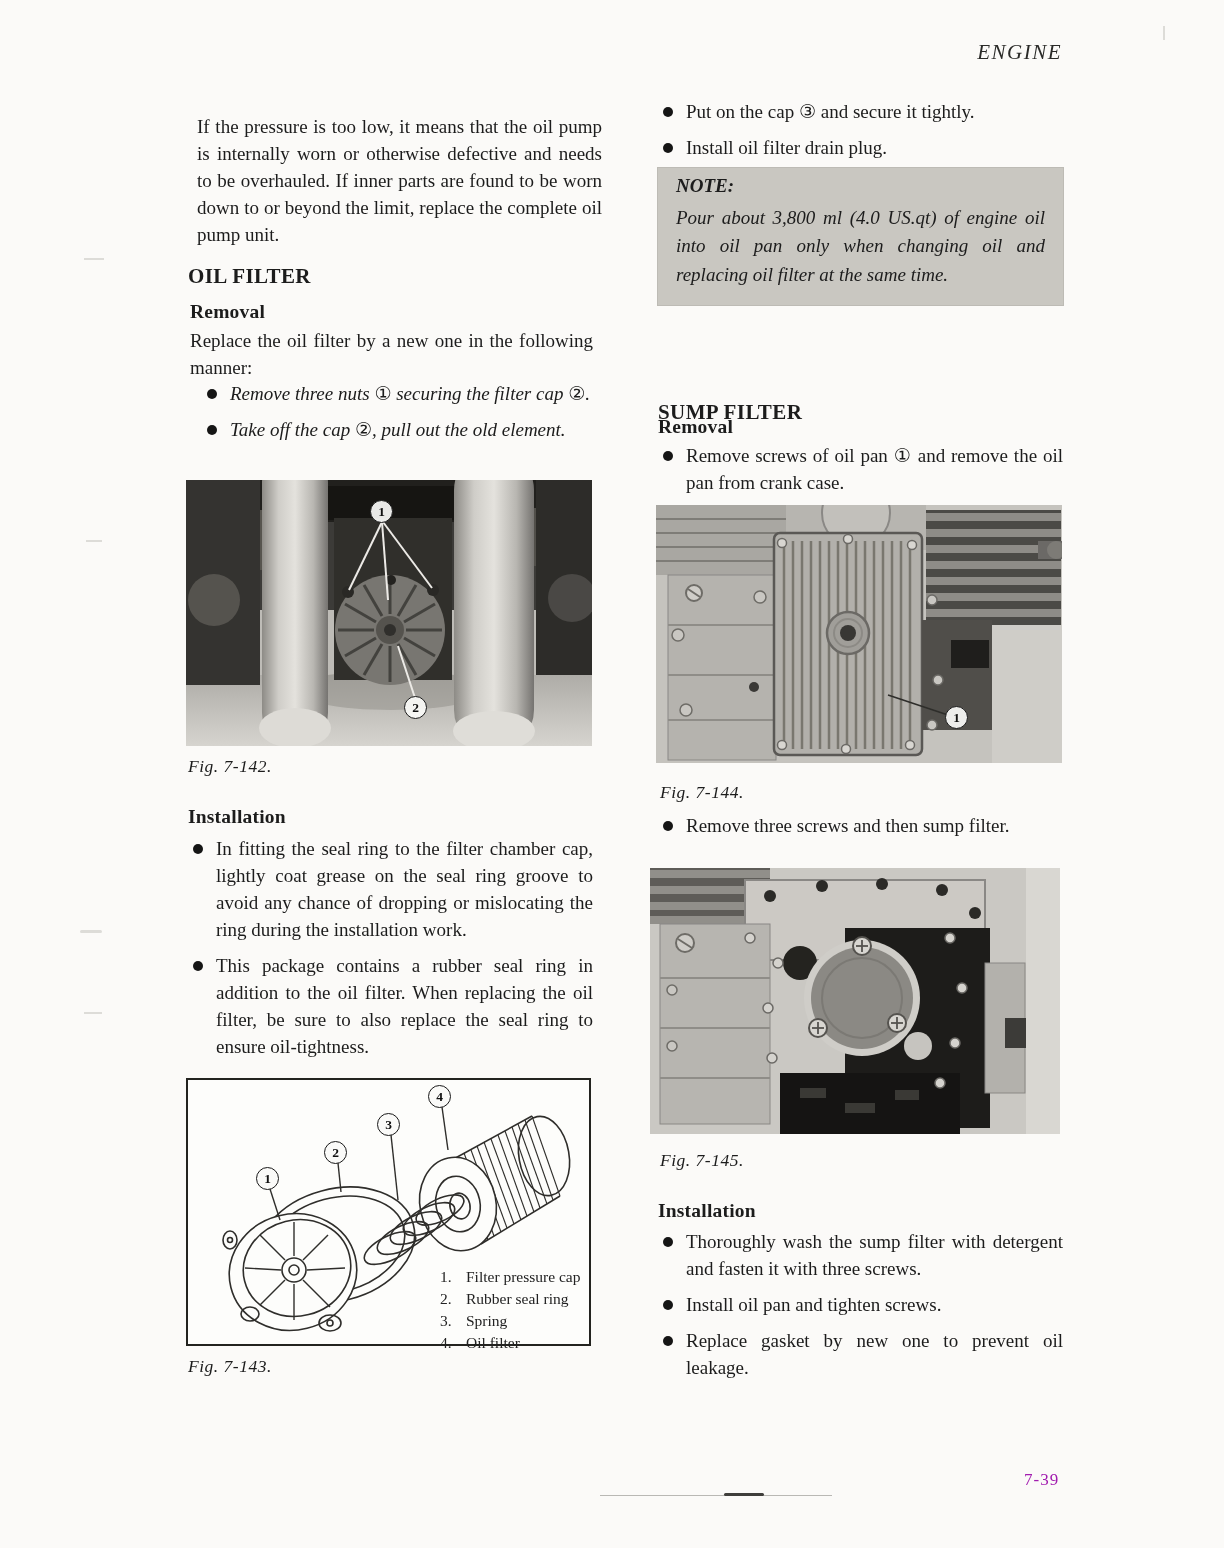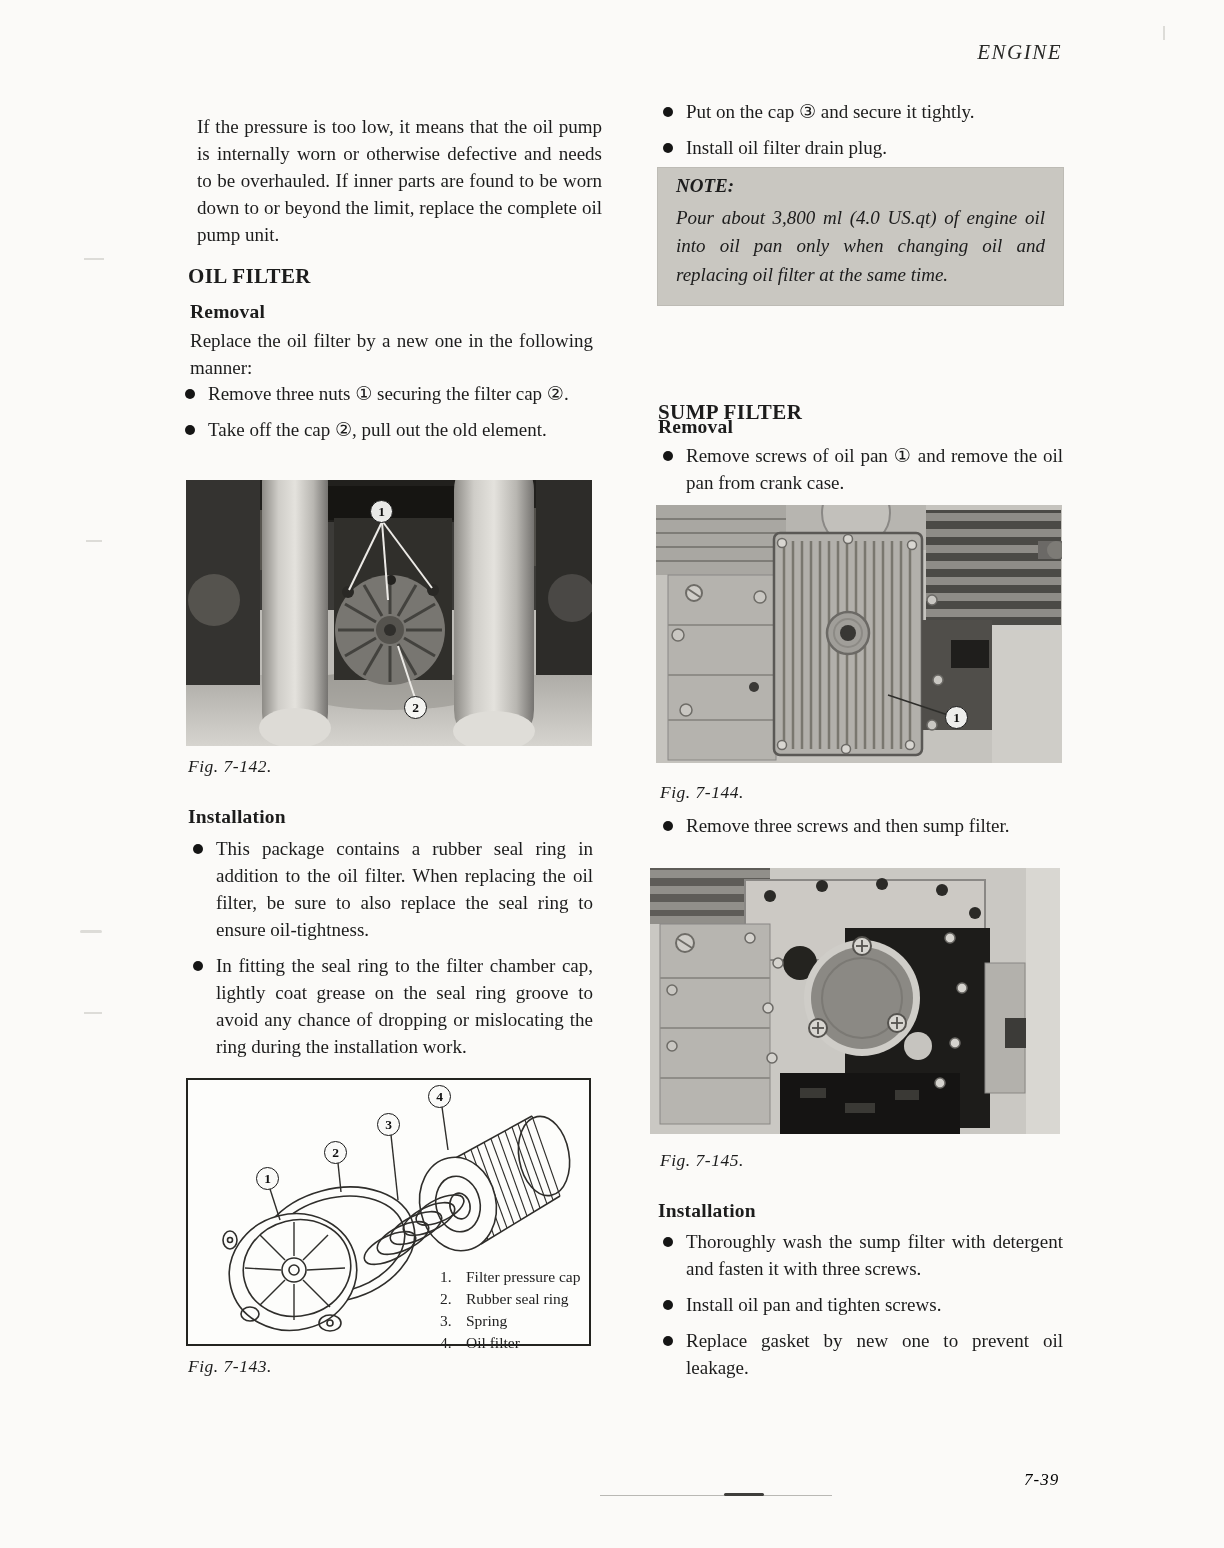--- a/index.html
+++ b/index.html
@@ -19,21 +19,21 @@
   .btext{flex:1;font-size:19px;line-height:27px;text-align:justify;}
   .caption{font-style:italic;font-size:17.5px;letter-spacing:.5px;}
   .note-box{
     background:#c9c7c1;padding:4px 18px 16px 18px;
     font-style:italic;font-size:19px;line-height:28.5px;
     box-shadow:0 0 0 1px #bdbbb5;
   }
   .note-label{font-weight:700;display:block;margin-bottom:3px;}
   .note-text{text-align:justify;display:block;}
   .header-engine{font-style:italic;font-size:21px;letter-spacing:1.5px;text-align:right;color:#2a2a28;}
-  .page-num{font-style:italic;font-size:17px;letter-spacing:1px;color:#000000;}
+  .page-num{font-size:17px;letter-spacing:1px;color:#a21caf;}
   .photo{overflow:hidden;background:#c6c4bf;}
   .photo svg{display:block;}
   .callout{
     position:absolute;width:21px;height:21px;border:1.6px solid #191919;border-radius:50%;
     background:rgba(250,250,247,.93);display:flex;align-items:center;justify-content:center;
     font-size:13.5px;font-weight:700;color:#111;z-index:3;
     font-family:"Liberation Serif","DejaVu Sans",serif;
   }
   .linefig{background:#fdfdfb;border:2.5px solid #23231f;}
   .legend{position:absolute;left:252px;top:186px;font-size:15.5px;line-height:22px;color:#222;}
@@ -56,21 +56,21 @@
 <div class="abs artifact" style="left:84px;top:1012px;width:18px;height:2px;"></div>
 
 <p class="abs body-text" style="left:180px;top:96px;width:405px;margin:17px;">If the pressure is too low, it means that the oil pump is internally worn or otherwise defective and needs to be overhauled. If inner parts are found to be worn down to or beyond the limit, replace the complete oil pump unit.</p>
 
 <div class="abs h1" style="left:188px;top:264px;width:405px;">OIL FILTER</div>
 
 <div class="abs h2" style="left:190px;top:301px;width:405px;">Removal</div>
 
 <p class="abs body-text" style="left:190px;top:327px;width:403px;margin:0;">Replace the oil filter by a new one in the following manner:</p>
 
-<div class="abs blist" style="left:182px;top:380px;width:403px;">
+<div class="abs blist" style="left:204px;top:380px;width:403px;font-style:italic;">
   <div class="bitem">
     <span class="bdot"></span>
     <span class="btext cjk">Remove three nuts ① securing the filter cap ②.</span>
   </div>
   <div class="bitem">
     <span class="bdot"></span>
     <span class="btext cjk">Take off the cap ②, pull out the old element.</span>
   </div>
 </div>
 
@@ -139,25 +139,25 @@
   <span class="callout" style="left:218px;top:216px;">2</span>
 </div>
 
 <div class="abs caption" style="left:188px;top:756px;">Fig. 7-142.</div>
 
 <div class="abs h2" style="left:188px;top:806px;width:405px;">Installation</div>
 
 <div class="abs blist" style="left:190px;top:835px;width:403px;">
   <div class="bitem">
     <span class="bdot"></span>
+    <span class="btext">In fitting the seal ring to the filter chamber cap, lightly coat grease on the seal ring groove to avoid any chance of dropping or mislocating the ring during the installation work.</span>
+  </div>
+  <div class="bitem">
+    <span class="bdot"></span>
     <span class="btext">This package contains a rubber seal ring in addition to the oil filter. When replacing the oil filter, be sure to also replace the seal ring to ensure oil-tightness.</span>
-  </div>
-  <div class="bitem">
-    <span class="bdot"></span>
-    <span class="btext">In fitting the seal ring to the filter chamber cap, lightly coat grease on the seal ring groove to avoid any chance of dropping or mislocating the ring during the installation work.</span>
   </div>
 </div>
 
 <div class="abs linefig" style="left:186px;top:1078px;width:401px;height:264px;">
   <svg viewBox="0 0 401 264" width="401" height="264">
     <g fill="none" stroke="#2f2e2b" stroke-width="1.6">
 
       <ellipse cx="148" cy="165" rx="80" ry="56" transform="rotate(-15 148 165)"></ellipse>
       <ellipse cx="148" cy="165" rx="70" ry="47" transform="rotate(-15 148 165)"></ellipse>
 

